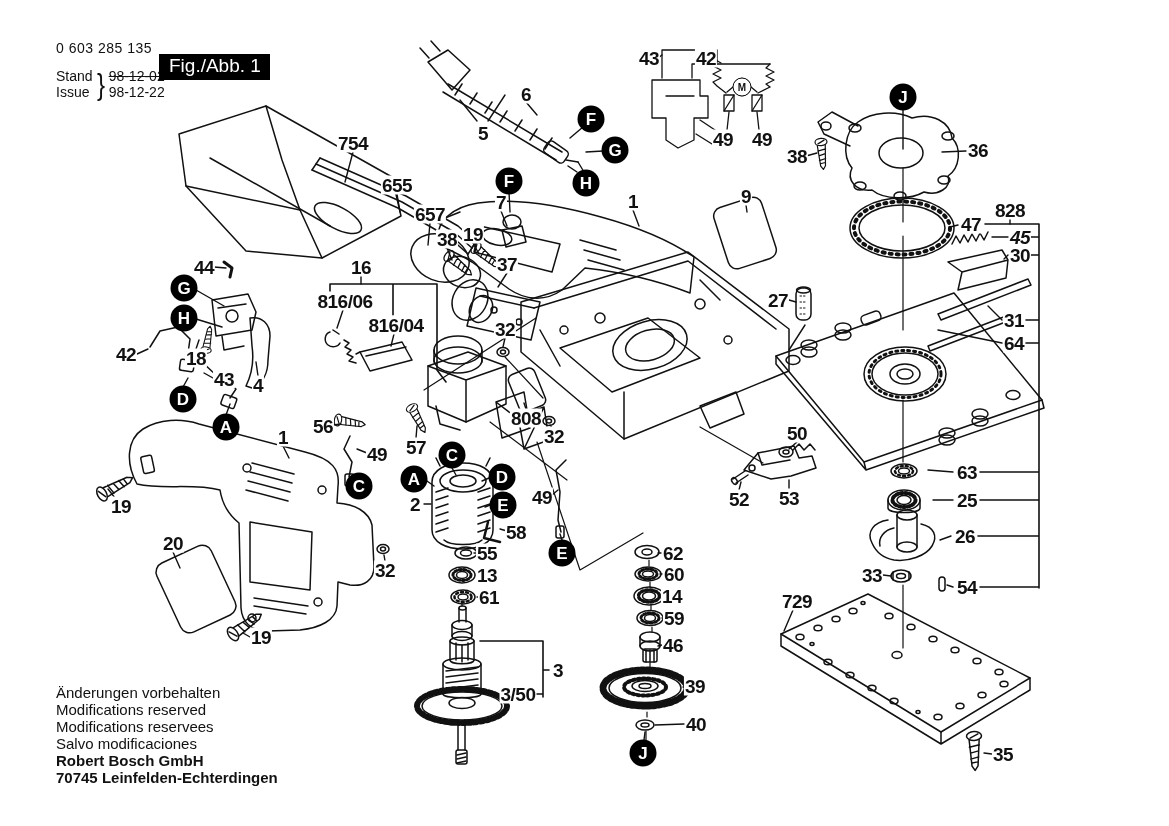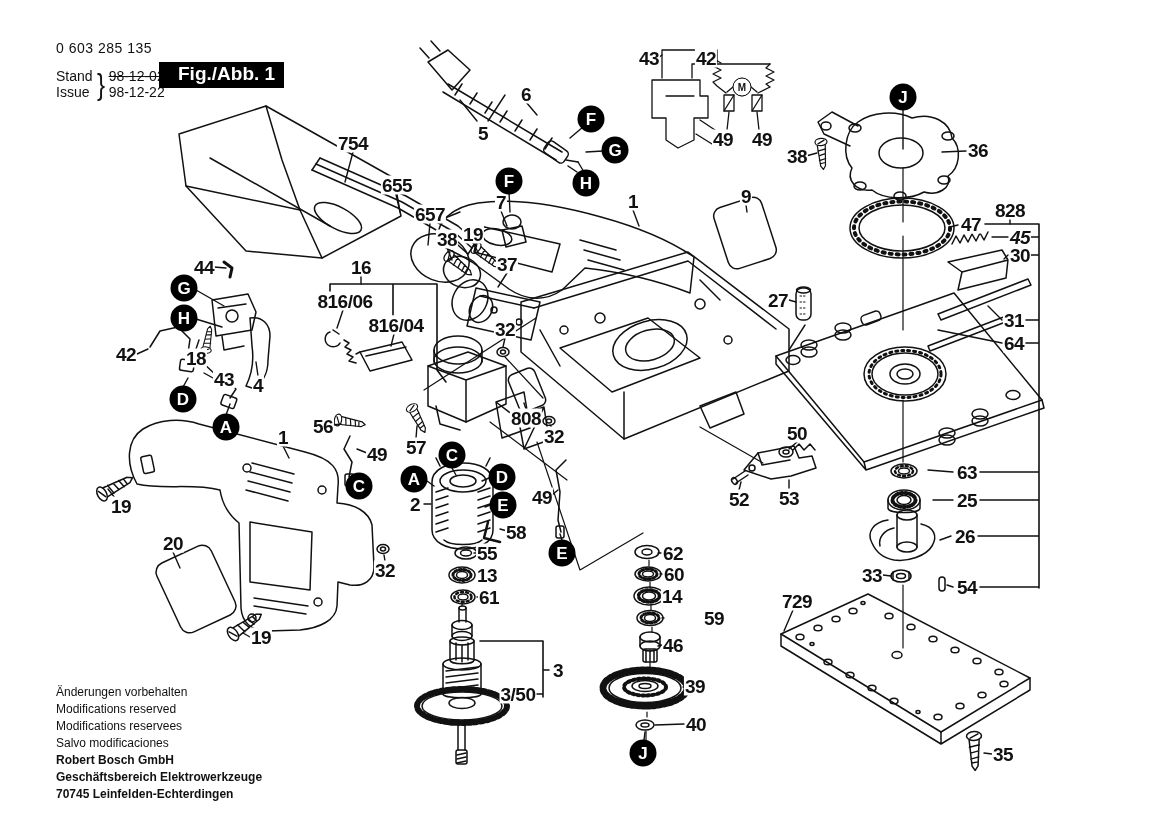--- a/index.html
+++ b/index.html
@@ -16,23 +16,23 @@
   .motor-badge{position:absolute;transform:translate(-50%,-50%);width:17px;height:17px;border-radius:50%;
               border:1.5px solid var(--ink);background:var(--paper);color:var(--ink);font-size:10px;font-weight:bold;
               display:flex;align-items:center;justify-content:center;}
   .header{position:absolute;left:56px;top:40px;}
   .part-number{font-size:14px;letter-spacing:0.5px;}
   .rev-block{display:flex;align-items:flex-start;margin-top:12px;gap:2px;}
   .rev-words{display:flex;flex-direction:column;font-size:14px;line-height:16px;}
   .brace{font-size:30px;font-weight:400;transform:scaleX(0.8);margin:0 1px;}
   .rev-dates{display:flex;flex-direction:column;font-size:14px;line-height:16px;}
   .struck{text-decoration:line-through;}
-  .fig-box{position:absolute;left:159px;top:62px;background:var(--badge-bg);color:var(--badge-fg);
-           font-size:19px;font-weight:bold;padding:2px 9px 3px 19px;line-height:1.1;}
-  .footer{position:absolute;left:56px;top:684px;font-size:12px;line-height:17px;}
+  .fig-box{position:absolute;left:159px;top:54px;background:var(--badge-bg);color:var(--badge-fg);
+           font-size:19px;font-weight:normal;padding:2px 9px 3px 10px;line-height:1.1;}
+  .footer{position:absolute;left:56px;top:684px;font-size:15px;line-height:17px;}
   .footer-line.bold{font-weight:bold;}
 </style>
 </head>
 <body>
 
 <div class="page">
 
   <svg class="artwork" width="1169" height="826" viewBox="0 0 1169 826" xmlns="http://www.w3.org/2000/svg">
     <defs>
       <g id="screw" stroke="#111" fill="none" stroke-width="1.5">
@@ -414,21 +414,21 @@
       <div class="part-label" style="left: 542px; top: 497px;">49</div>
       <div class="part-label" style="left: 516px; top: 532px;">58</div>
       <div class="part-label" style="left: 487px; top: 553px;">55</div>
       <div class="part-label" style="left: 487px; top: 575px;">13</div>
       <div class="part-label" style="left: 489px; top: 597px;">61</div>
       <div class="part-label" style="left: 558px; top: 670px;">3</div>
       <div class="part-label" style="left: 518px; top: 694px;">3/50</div>
       <div class="part-label" style="left: 673px; top: 553px;">62</div>
       <div class="part-label" style="left: 674px; top: 574px;">60</div>
       <div class="part-label" style="left: 672px; top: 596px;">14</div>
-      <div class="part-label" style="left: 714px; top: 618px;">59</div>
+      <div class="part-label" style="left: 674px; top: 618px;">59</div>
       <div class="part-label" style="left: 673px; top: 645px;">46</div>
       <div class="part-label" style="left: 695px; top: 686px;">39</div>
       <div class="part-label" style="left: 696px; top: 724px;">40</div>
       <div class="part-label" style="left: 967px; top: 472px;">63</div>
       <div class="part-label" style="left: 967px; top: 500px;">25</div>
       <div class="part-label" style="left: 965px; top: 536px;">26</div>
       <div class="part-label" style="left: 872px; top: 575px;">33</div>
       <div class="part-label" style="left: 967px; top: 587px;">54</div>
       <div class="part-label" style="left: 797px; top: 601px;">729</div>
       <div class="part-label" style="left: 1003px; top: 754px;">35</div>
@@ -468,17 +468,16 @@
   <div class="fig-box">Fig./Abb. 1</div>
 
   <div class="motor-badge" style="left: 742px; top: 87px;">M</div>
 
   <div class="footer">
       <div class="footer-line">Änderungen vorbehalten</div>
       <div class="footer-line">Modifications reserved</div>
       <div class="footer-line">Modifications reservees</div>
       <div class="footer-line">Salvo modificaciones</div>
       <div class="footer-line bold">Robert Bosch GmbH</div>
-      <div class="footer-line bold">Geschäftsbereich Elektrowerkzeuge</div>
       <div class="footer-line bold">70745 Leinfelden-Echterdingen</div>
     </div>
 
 </div>
 
 </body></html>

